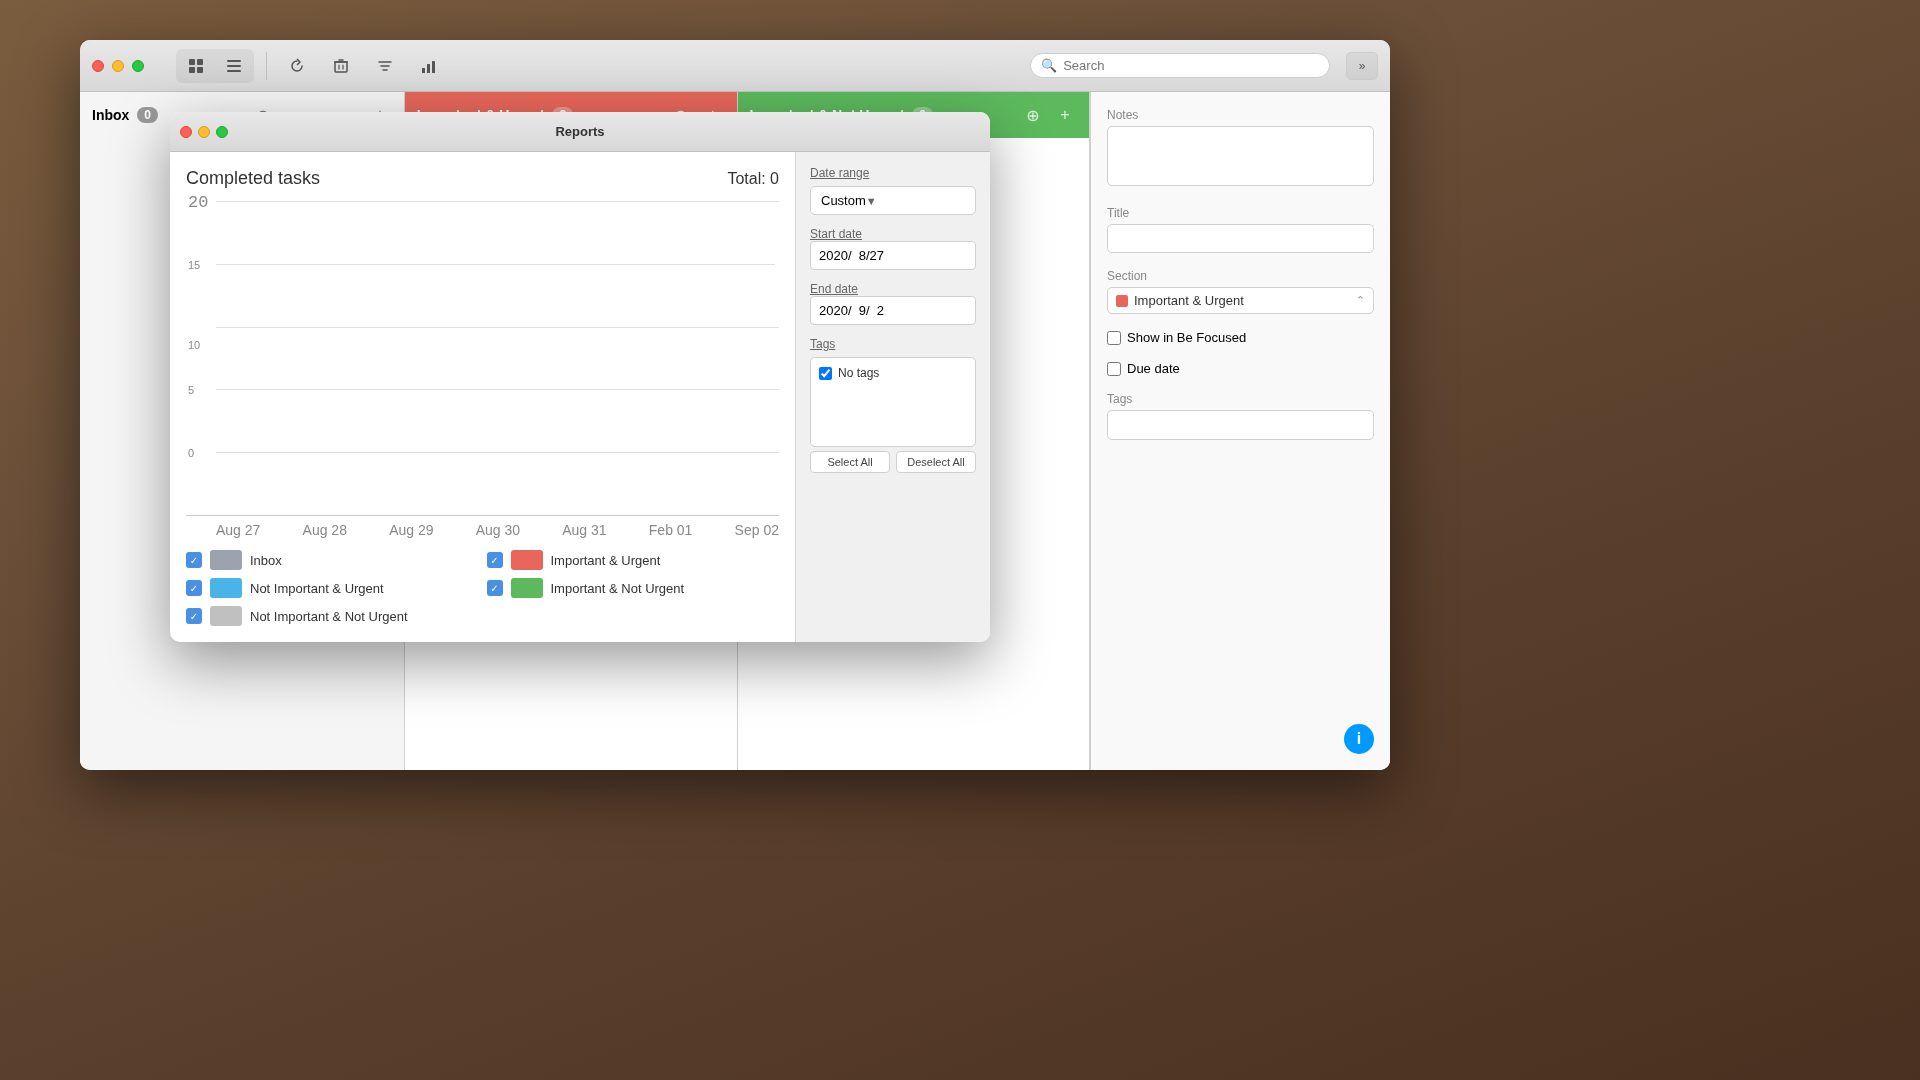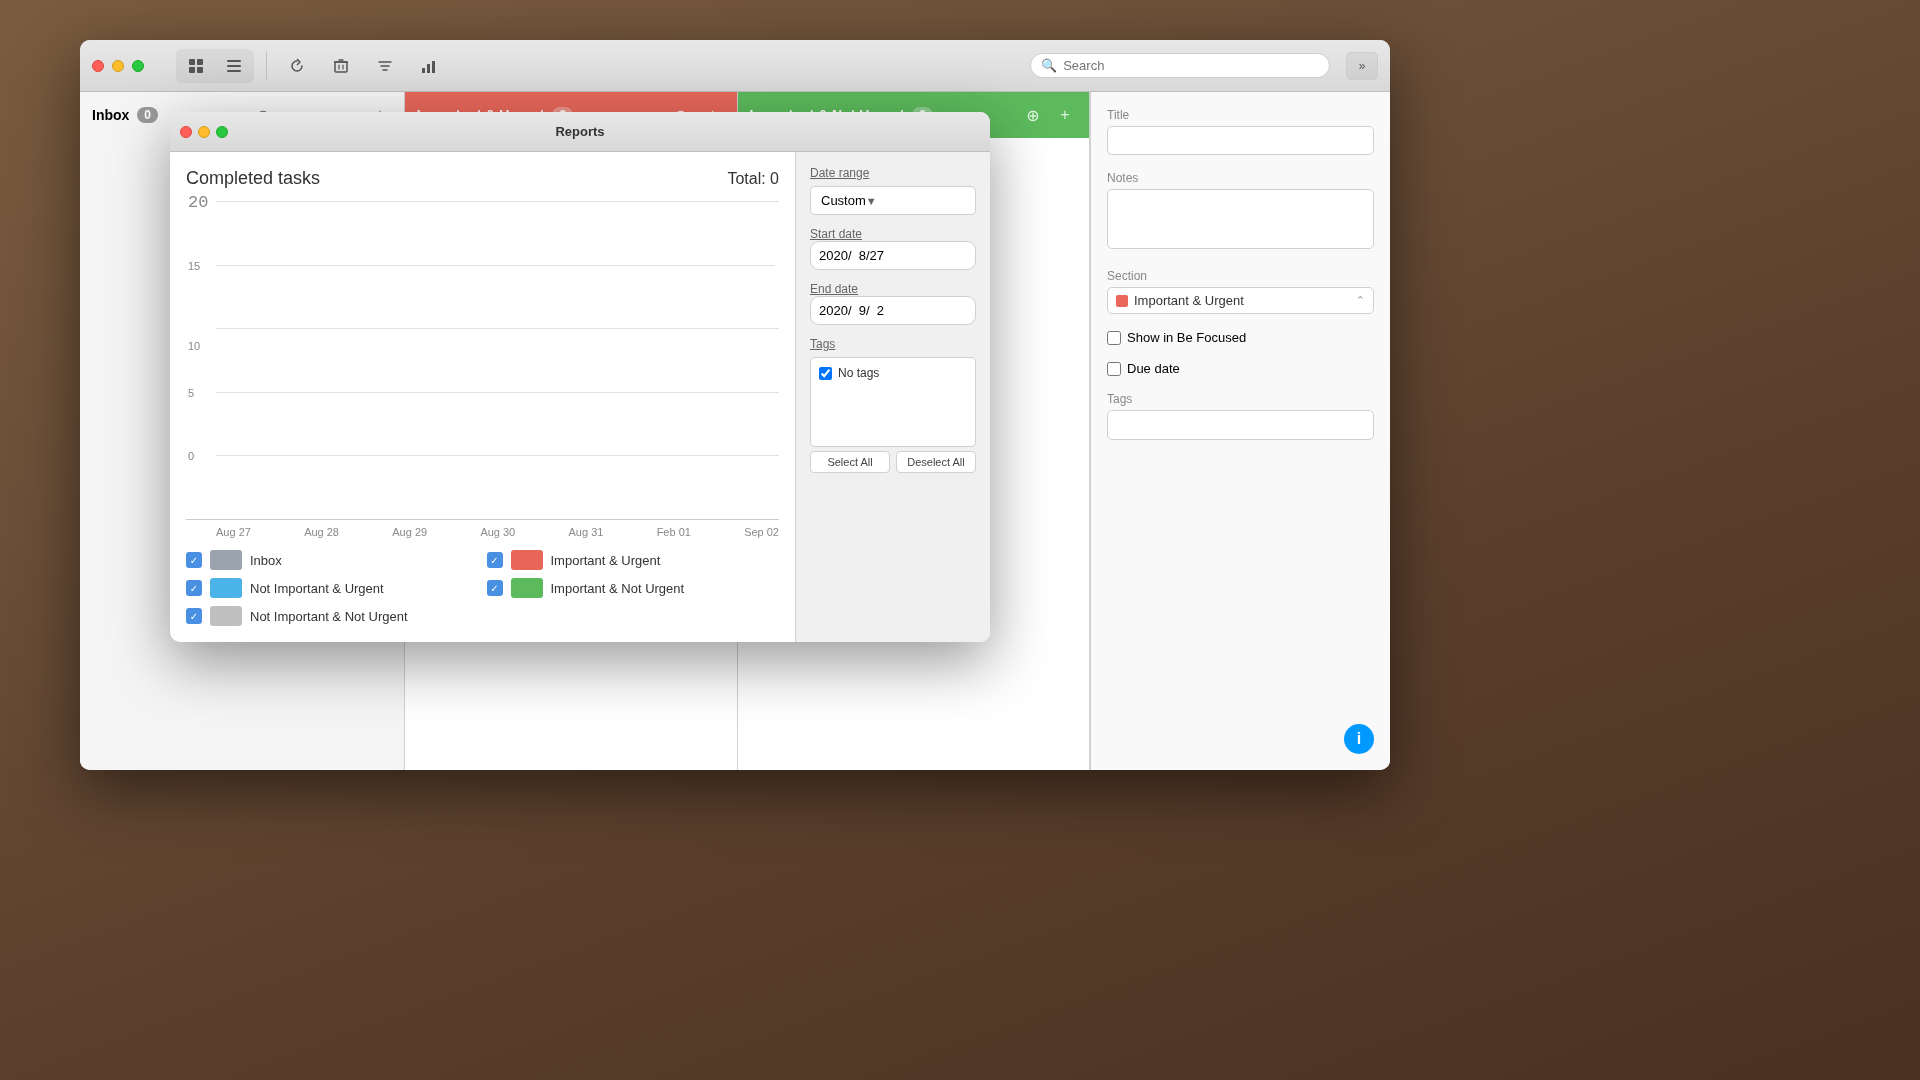--- a/index.html
+++ b/index.html
@@ -428,21 +428,21 @@
       font-size: 17px;
       color: #888;
       transform: translateY(50%);
       font-family: Liberation Mono, monospace;
     }
 
     .x-axis {
       display: flex;
       justify-content: space-between;
       padding: 6px 0 0 30px;
-      font-size: 11px;
+      font-size: 14px;
       color: #888;
     }
 
     
     .legend-section {
       padding: 12px 0 0 0;
       display: grid;
       grid-template-columns: 1fr 1fr;
       gap: 8px;
     }
@@ -505,21 +505,21 @@
       font-size: 13px;
       cursor: pointer;
       display: flex;
       align-items: center;
     }
 
     .date-input {
       width: 100%;
       background: white;
       border: 1px solid #d0d0d0;
-      border-radius: 9px;
+      border-radius: 4px;
       padding: 6px 8px;
       font-size: 13px;
     }
 
     .tags-list {
       background: white;
       border: 1px solid #d0d0d0;
       border-radius: 5px;
       padding: 8px;
       min-height: 90px;
@@ -657,26 +657,26 @@
           <button class="col-icon-btn">⊕</button>
           <button class="col-icon-btn" style="margin-left:0;">+</button>
         </div>
         <div class="column-body"></div>
       </div>
 
     </div>
 
     <div class="right-sidebar">
       <div class="sidebar-field">
+        <label>Notes</label>
+        <textarea style=""></textarea>
+      </div>
+      <div class="sidebar-field">
         <label>Title</label>
         <input type="text" style="">
-      </div>
-      <div class="sidebar-field">
-        <label>Notes</label>
-        <textarea style=""></textarea>
       </div>
       <div class="sidebar-field">
         <label>Section</label>
         <div class="section-select">
           <div class="section-dot"></div>
           <span class="section-text">Important &amp; Urgent</span>
           <span class="section-chevron">⌃</span>
         </div>
       </div>
       <div class="checkbox-row">

